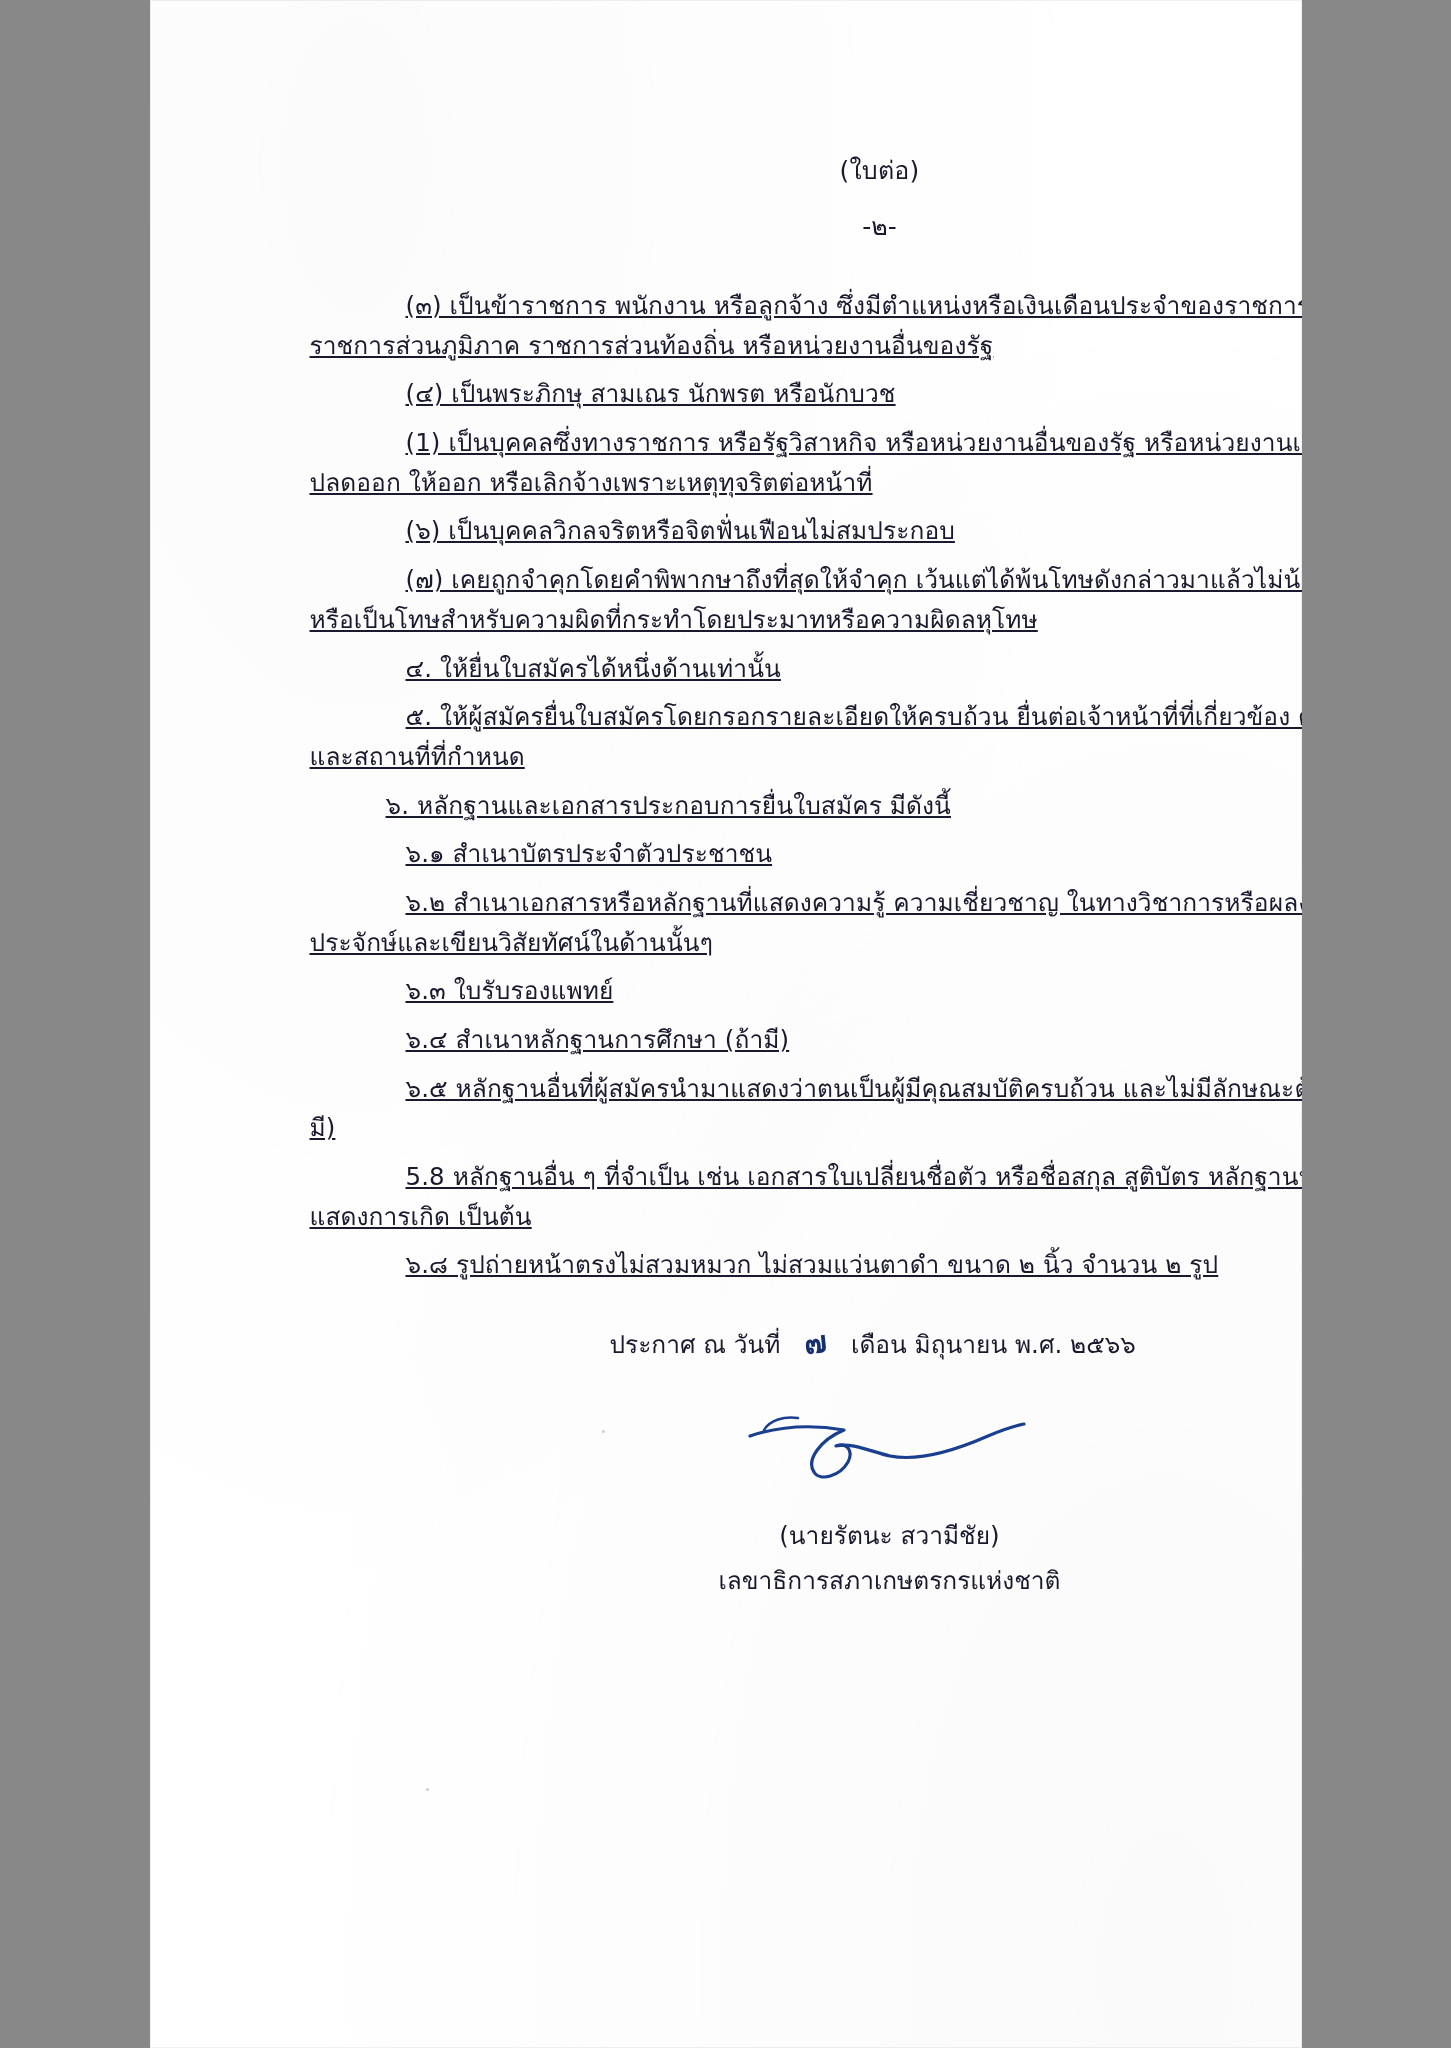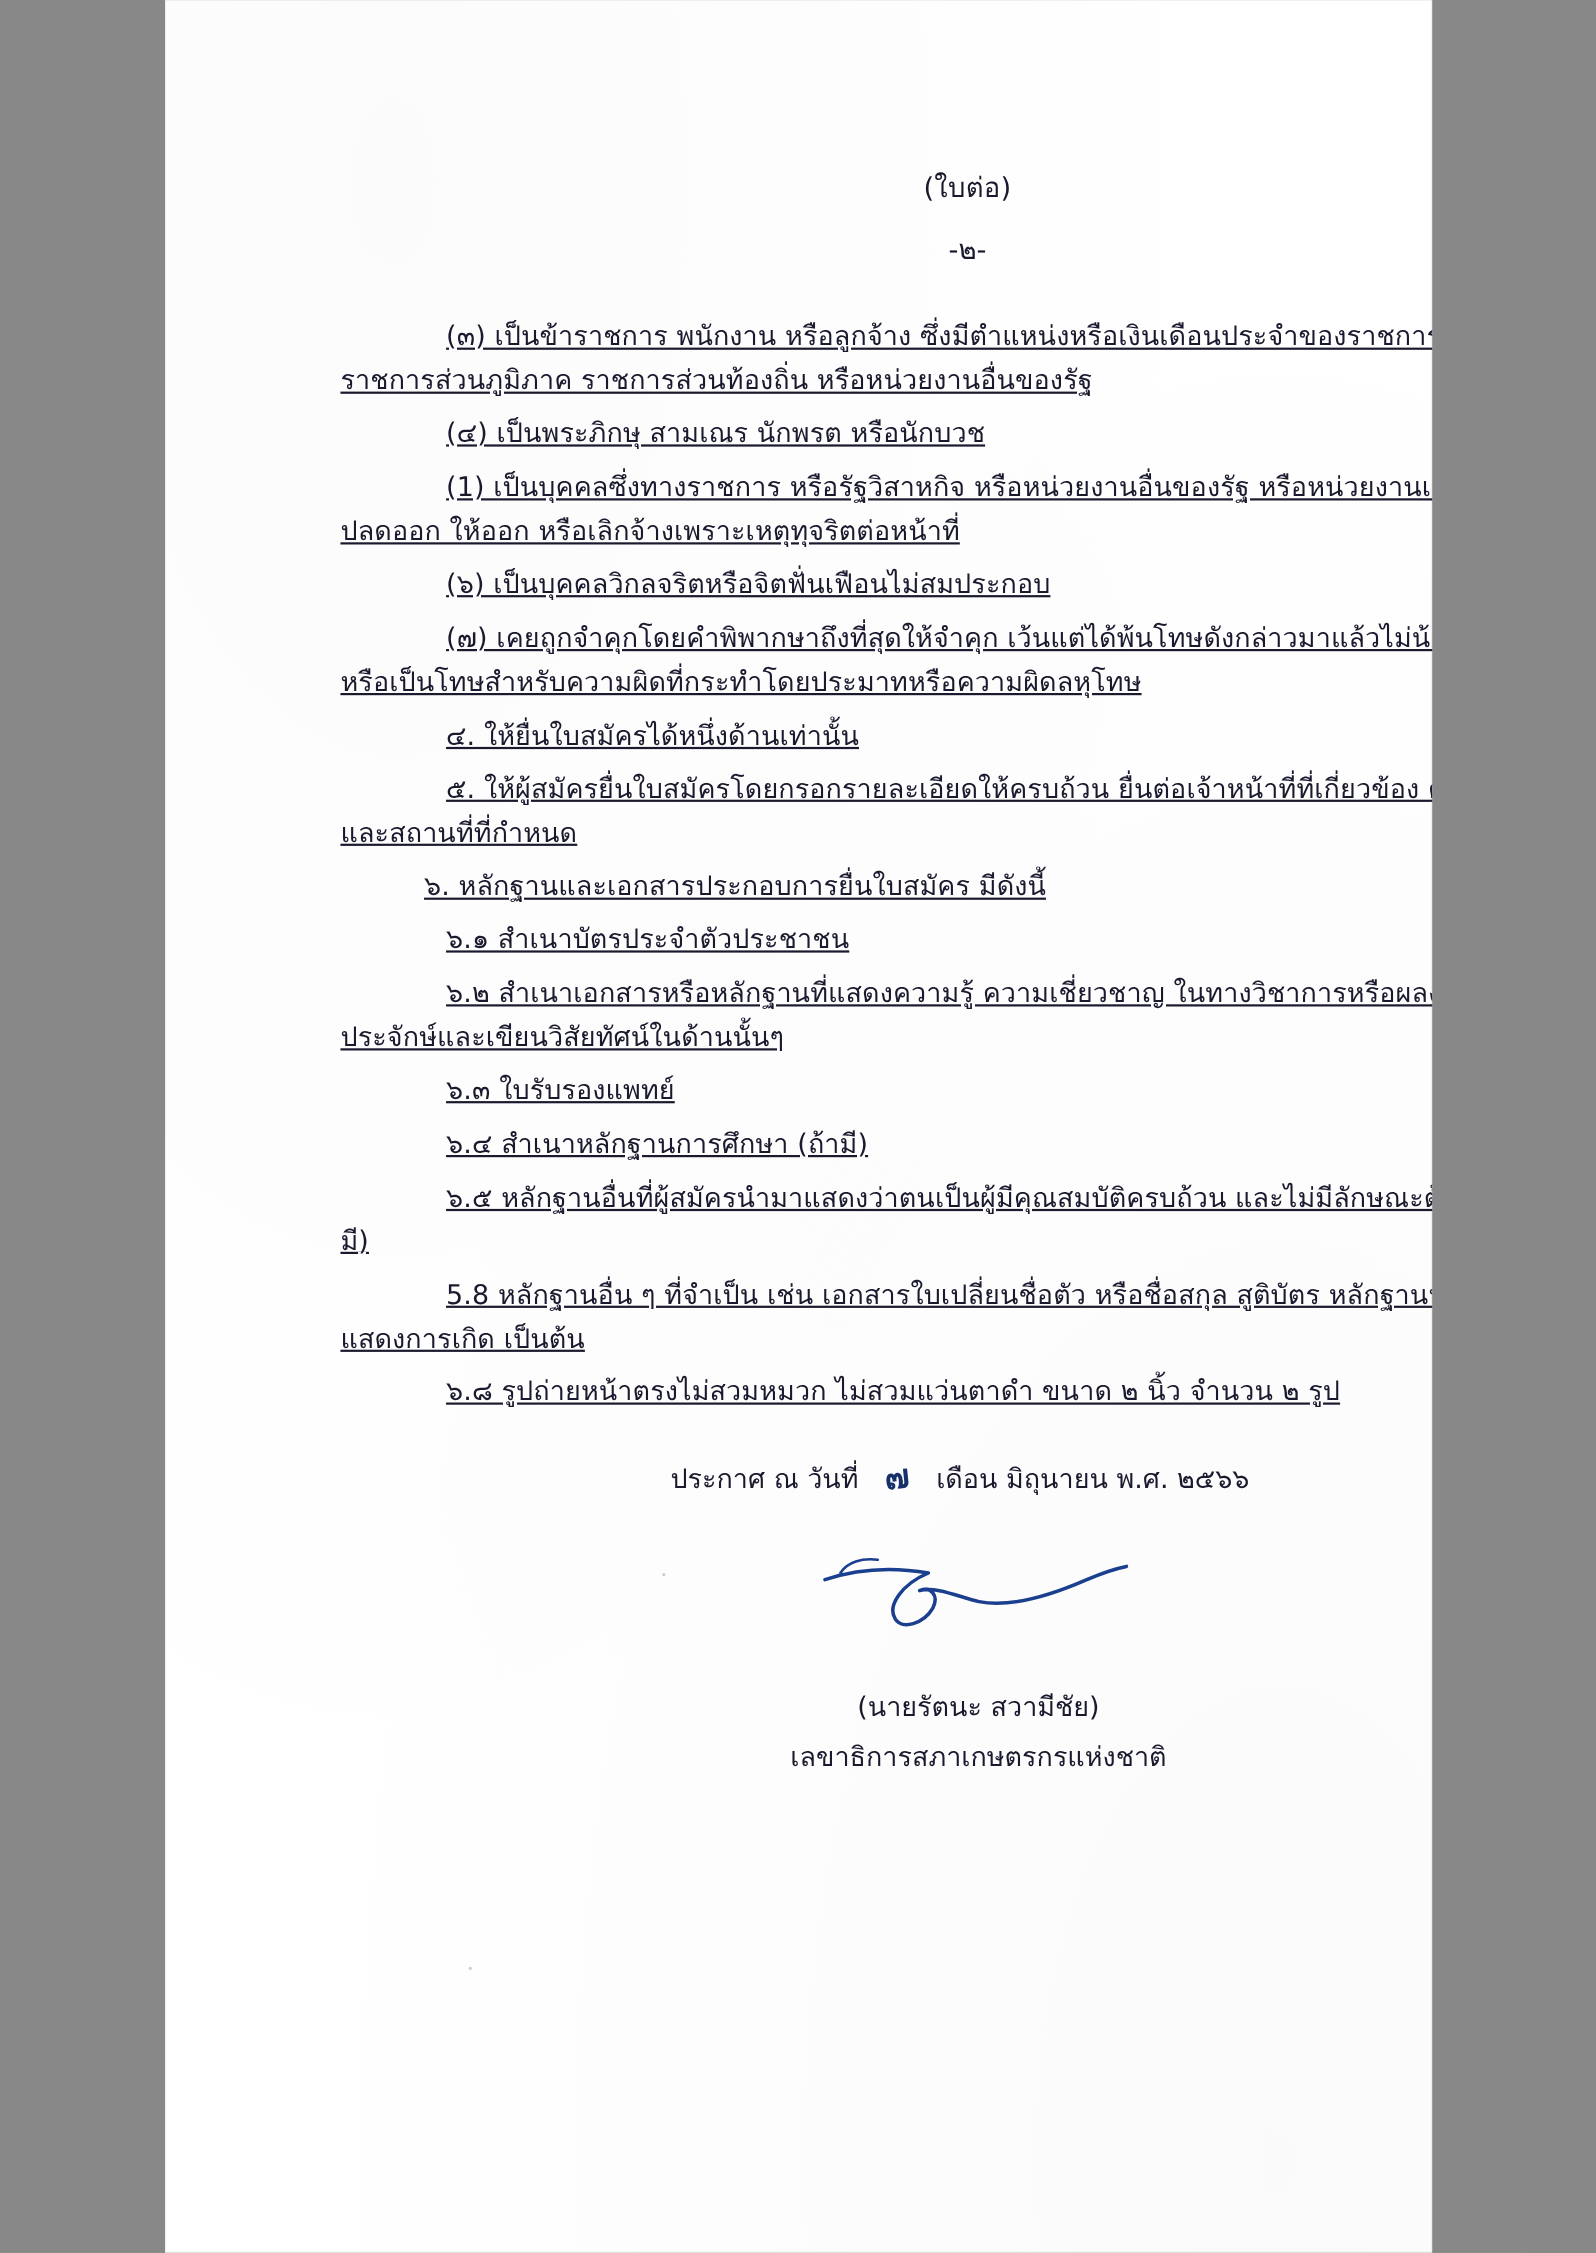--- a/index.html
+++ b/index.html
@@ -88,21 +88,21 @@
     position: relative;
     height: 120px;
     margin-top: 26px;
   }
   .signature {
     position: absolute;
     left: 430px;
     top: 8px;
   }
   .sig-name {
-    margin-top: 20px;
+    margin-top: 4px;
     font-size: 24.5px;
     text-align: center;
     padding-left: 20px;
   }
   .sig-title {
     margin-top: 6px;
     font-size: 24.5px;
     text-align: center;
     padding-left: 20px;
   }

